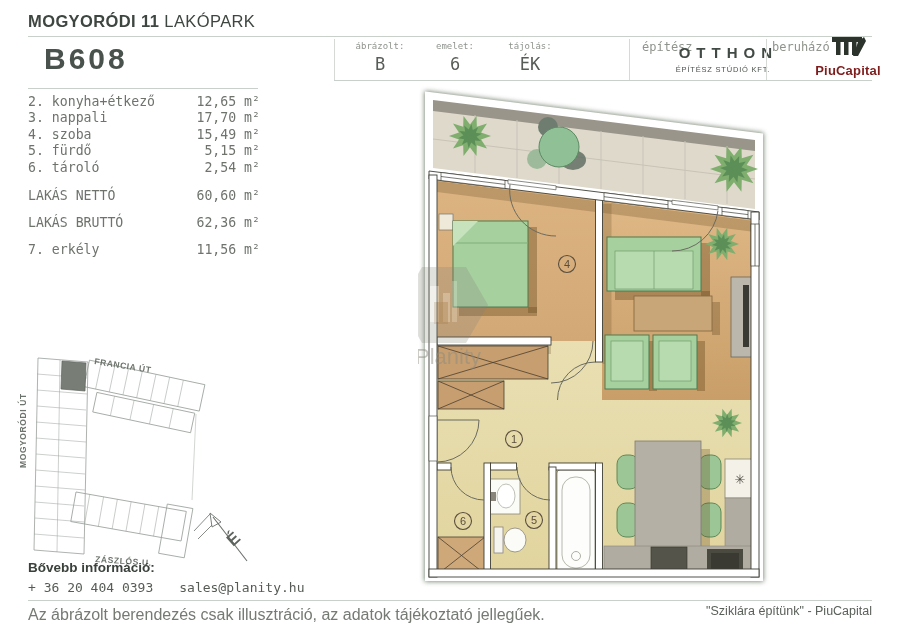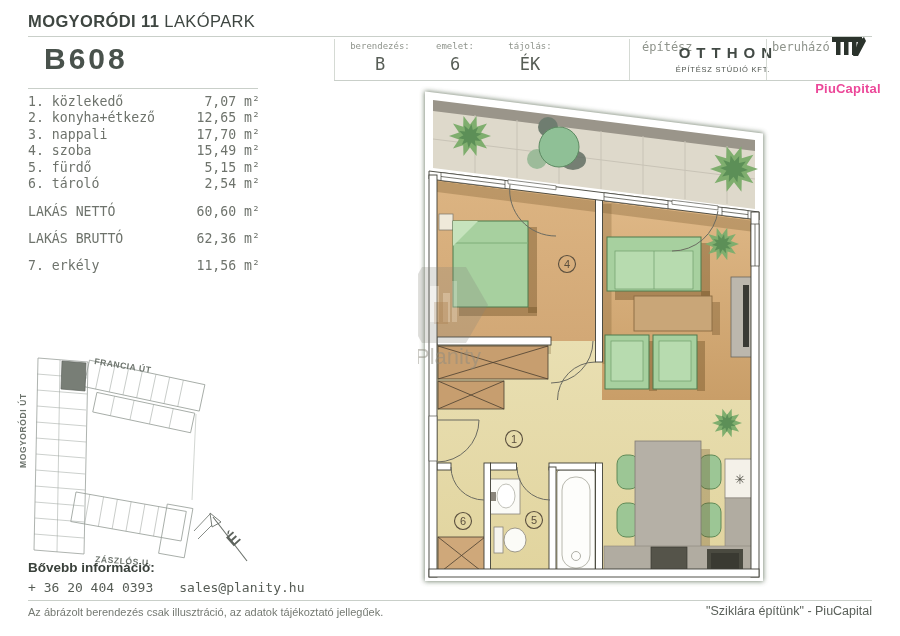--- a/index.html
+++ b/index.html
@@ -12,49 +12,49 @@
   .project b{font-weight:bold;}
   .unit-id{left:44px;top:42px;font-size:30px;font-weight:bold;letter-spacing:3px;color:#49524c;}
   .meta-col{position:absolute;top:41px;text-align:center;}
   .meta-label{font-family:"DejaVu Sans Mono",monospace;font-size:9px;color:#8f948c;}
   .meta-value{font-family:"DejaVu Sans Mono",monospace;font-size:17px;color:#575d56;margin-top:3px;}
   .small-label{position:absolute;font-family:"DejaVu Sans Mono",monospace;font-size:12px;color:#8f948c;}
   .otthon{position:absolute;left:668px;top:44px;width:110px;text-align:center;color:#424a45;}
   .otthon .name{font-size:15px;font-weight:600;letter-spacing:6px;text-align:right;}
   .otthon .sub{font-size:7.5px;letter-spacing:.8px;color:#4c524c;margin-top:4px;}
   .piu{position:absolute;left:812px;top:36px;width:72px;text-align:center;}
-  .piu .name{font-size:13px;font-weight:bold;color:#ec4899;margin-top:19px;letter-spacing:.2px;}
+  .piu .name{font-size:13px;font-weight:bold;color:#7f1d1d;margin-top:1px;letter-spacing:.2px;}
   
   .room-list{position:absolute;left:28px;top:94px;width:232px;font-family:"DejaVu Sans Mono",monospace;font-size:13.2px;color:#6e736c;}
   .room-row{display:flex;justify-content:space-between;line-height:16.4px;}
   .totals .room-row{line-height:16px;}
   .gap12{height:12px;}.gap11{height:11px;}
   
   .info-label{left:28px;top:560px;font-size:13.5px;font-weight:bold;color:#3a413b;}
   .contact{left:28px;top:580px;font-family:"DejaVu Sans Mono",monospace;font-size:13px;color:#565c55;}
   .contact span{margin-right:26px;}
-  .disclaimer{left:28px;top:606px;font-size:11px;color:#757a73;}
+  .disclaimer{left:28px;top:606px;font-size:16px;color:#757a73;}
   .slogan{right:28px;top:604px;font-size:12.5px;color:#5a605a;}
   svg text{font-family:"Liberation Sans",sans-serif;}
 </style>
 </head>
 <body>
 
 <div id="page">
 
   <div class="abs project">
     <b>MOGYORÓDI 11</b><span> LAKÓPARK</span>
   </div>
   <div class="rule" style="left:28px;top:36px;width:844px;"></div>
   <div class="abs unit-id">B608</div>
   <div class="rule" style="left:28px;top:88px;width:230px;"></div>
 
   <div class="vrule" style="left:334px;top:39px;height:41px;"></div>
   <div class="meta-col" style="left:340px;width:80px;">
-    <div class="meta-label">berendezés:</div>
+    <div class="meta-label">ábrázolt:</div>
     <div class="meta-value">B</div>
   </div>
   <div class="meta-col" style="left:420px;width:70px;">
     <div class="meta-label">emelet:</div>
     <div class="meta-value">6</div>
   </div>
   <div class="meta-col" style="left:492px;width:76px;">
     <div class="meta-label">tájolás:</div>
     <div class="meta-value">ÉK</div>
   </div>
@@ -73,24 +73,20 @@
       <rect x="4" y="1" width="30" height="5" fill="#2b332c"></rect>
       <rect x="8" y="6" width="4.5" height="13" fill="#2b332c"></rect>
       <rect x="16" y="6" width="4.5" height="13" fill="#2b332c"></rect>
       <rect x="24" y="6" width="4.5" height="13" fill="#2b332c"></rect>
       <polygon points="30,6 36,1 38,5 30,20 25,20" fill="#2b332c"></polygon>
     </svg>
     <div class="name">PiuCapital</div>
   </div>
 
   <div class="room-list">
-    <div class="room-row">
-        <span>1. közlekedő</span>
-        <span>7,07 m²</span>
-      </div>
     <div class="room-row">
         <span>2. konyha+étkező</span>
         <span>12,65 m²</span>
       </div>
     <div class="room-row">
         <span>3. nappali</span>
         <span>17,70 m²</span>
       </div>
     <div class="room-row">
         <span>4. szoba</span>

